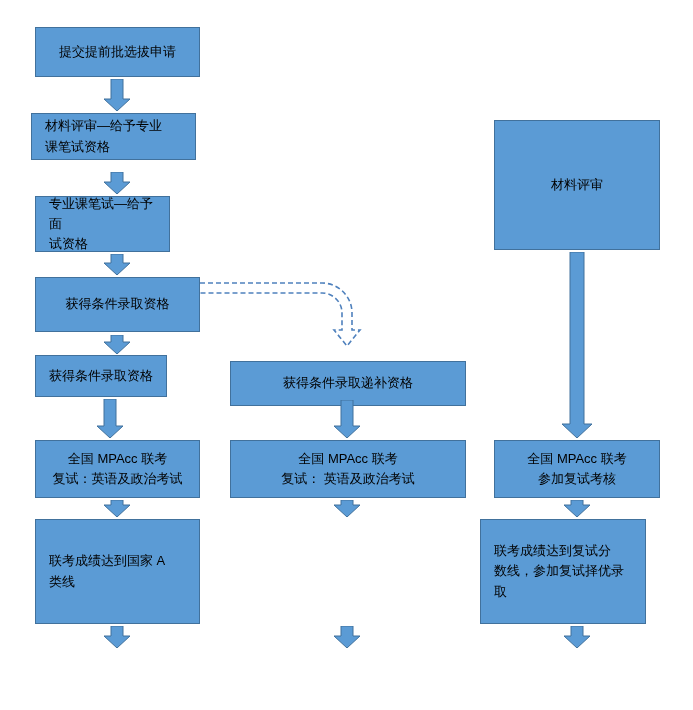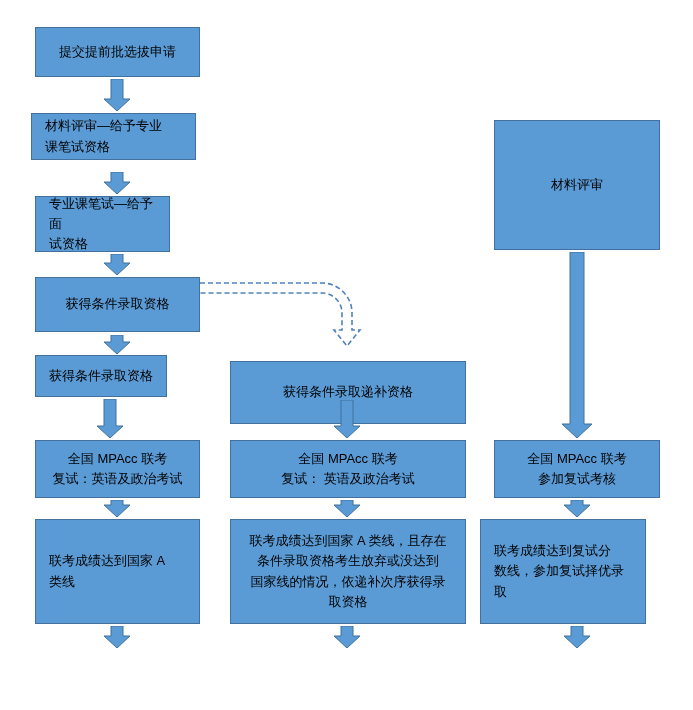--- a/index.html
+++ b/index.html
@@ -40,27 +40,23 @@
 课笔试资格</div>
   <div class="box ta-left" style="left:35px;top:196px;width:135px;height:56px">专业课笔试—给予面
 试资格</div>
   <div class="box" style="left:35px;top:277px;width:165px;height:55px">获得条件录取资格</div>
   <div class="box" style="left:35px;top:355px;width:132px;height:28px">获得条件录取资格</div>
   <div class="box" style="left:35px;top:440px;width:165px;height:58px">全国 MPAcc 联考
 复试：英语及政治考试</div>
   <div class="box ta-left" style="left:35px;top:519px;width:165px;height:105px">联考成绩达到国家 A
 类线</div>
 
-  <div class="box" style="left:230px;top:361px;width:236px;height:63px">获得条件录取递补资格</div>
+  <div class="box" style="left:230px;top:361px;width:236px;height:45px">获得条件录取递补资格</div>
   <div class="box" style="left:230px;top:440px;width:236px;height:58px">全国 MPAcc 联考
 复试： 英语及政治考试</div>
-  <div class="box" style="left:230px;top:519px;width:236px;height:105px">联考成绩达到国家 A 类线，且存在
-条件录取资格考生放弃或没达到
-国家线的情况，依递补次序获得录
-取资格</div>
 
   <div class="box" style="left:494px;top:120px;width:166px;height:130px">材料评审</div>
   <div class="box" style="left:494px;top:440px;width:166px;height:58px">全国 MPAcc 联考
 参加复试考核</div>
   <div class="box ta-left" style="left:480px;top:519px;width:166px;height:105px">联考成绩达到复试分
 数线，参加复试择优录
 取</div>
 
 
   <svg class="arrow" style="left:104px;top:79px" width="26" height="32">

